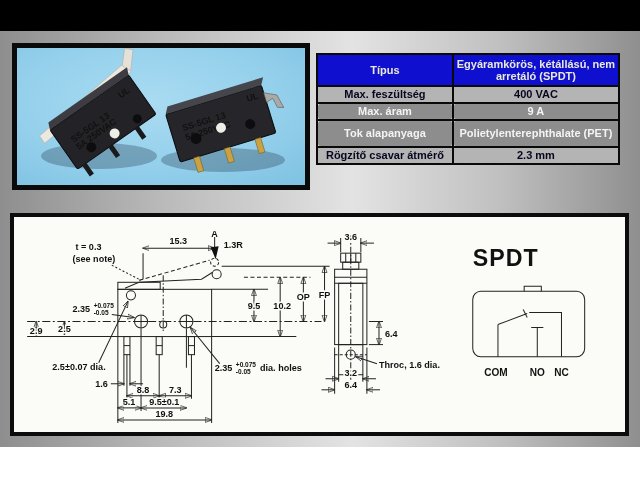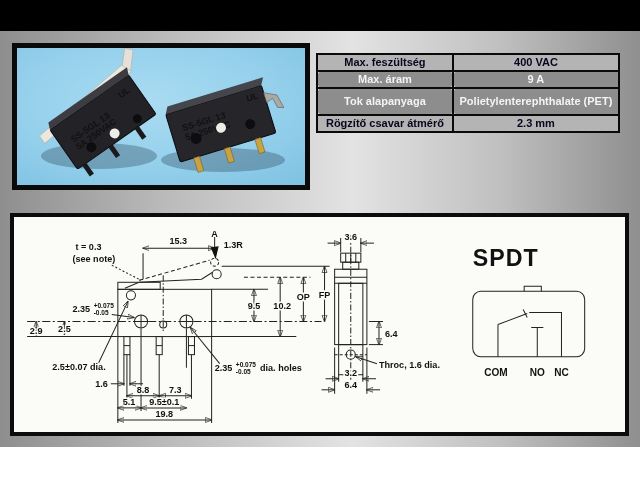--- a/index.html
+++ b/index.html
@@ -89,20 +89,24 @@
         </g>
       </svg>
     </div>
 
     <table id="spec-table">
       <colgroup>
           <col class="c1">
           <col class="c2">
         </colgroup>
       <tbody>
+          <tr class="hdr">
+        <td class="lab">Típus</td>
+        <td class="val">Egyáramkörös, kétállású, nem arretáló (SPDT)</td>
+      </tr>
       <tr class="light">
         <td class="lab">Max. feszültség</td>
         <td class="val">400 VAC</td>
       </tr>
       <tr class="mid">
         <td class="lab">Max. áram</td>
         <td class="val">9 A</td>
       </tr>
       <tr class="mid pet">
         <td class="lab">Tok alapanyaga</td>

